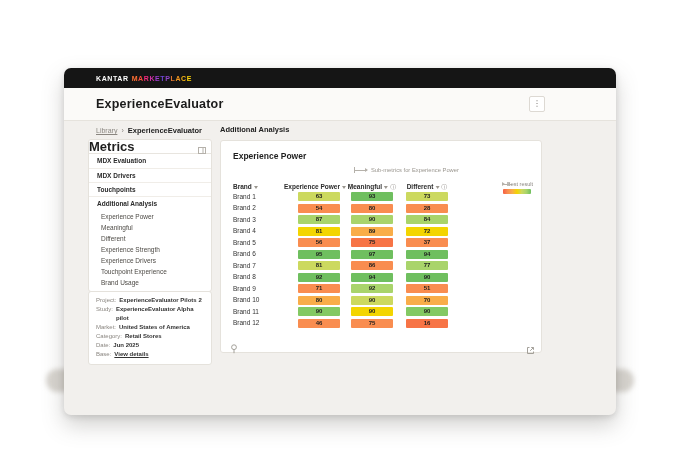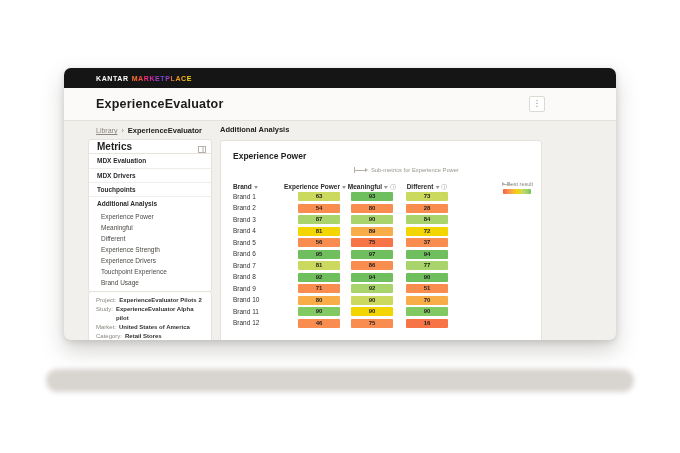--- a/index.html
+++ b/index.html
@@ -2,21 +2,21 @@
 <html><head>
 <meta charset="utf-8">
 <style>
   * { margin:0; padding:0; box-sizing:border-box; }
   html,body { width:680px; height:453px; background:#ffffff; font-family:"Liberation Sans", sans-serif; overflow:hidden; }
   .stage { position:relative; width:680px; height:453px; }
 
   .pedestal { position:absolute; left:46px; top:369px; width:588px; height:23px;
     background:#d8d5d0; border-radius:12px; filter:blur(2.5px); }
 
-  .window { position:absolute; left:64px; top:68px; width:552px; height:272px;
+  .window { position:absolute; left:64px; top:68px; width:552px; height:347px;
     background:#f2f0ed; border-radius:7px; overflow:hidden;
     box-shadow:0 10px 22px rgba(90,85,80,.28), 0 2px 6px rgba(0,0,0,.12); }
 
   .topbar { height:20px; background:#151515; display:flex; align-items:center; padding-left:32px; }
   .logo { display:flex; align-items:baseline; gap:3px; }
   .logo-kantar { color:#ffffff; font-weight:700; font-size:7px; letter-spacing:.6px; }
   .logo-mp { font-weight:700; font-size:7px; letter-spacing:.6px; }
 
   .title-strip { height:33px; background:#fbfaf8; border-bottom:1px solid #e6e3dd; position:relative; }
   .app-title { position:absolute; left:32px; top:0; line-height:33px; font-size:12.5px; font-weight:700; color:#1b1b1b; letter-spacing:.2px; }
@@ -26,21 +26,21 @@
   .content { position:relative; height:256px; }
 
   .crumbs { position:absolute; left:32px; top:5px; font-size:7px; color:#8a8680; display:flex; align-items:baseline; gap:4px; }
   .crumb-link { text-decoration:underline; cursor:pointer; }
   .crumb-current { font-size:7.5px; font-weight:700; color:#222; }
   .section-title { position:absolute; left:156px; top:4px; font-size:7.5px; font-weight:700; color:#222; }
 
   .panel { background:#fff; border:1px solid #e5e2dc; border-radius:3px; }
 
   .sidebar { position:absolute; left:24px; top:18px; width:124px; }
-  .sb-head { position:relative; height:14px; line-height:14px; padding:0 8px; font-size:10px; font-weight:700; color:#1e1e1e; border-bottom:1px solid #e8e5df; }
+  .sb-head { position:relative; height:14px; line-height:14px; padding:0 0; font-size:13px; font-weight:700; color:#1e1e1e; border-bottom:1px solid #e8e5df; }
   .sb-collapse { position:absolute; right:5px; top:3px; cursor:pointer; }
   .sb-item { height:14px; line-height:14px; padding:0 8px; font-size:6.5px; font-weight:700; color:#2b2b2b; border-top:1px solid #f0ede8; cursor:pointer; }
   .sb-item:first-child { border-top:none; }
   .sb-sub { height:11px; line-height:11px; padding:0 8px 0 12px; font-size:6.5px; color:#4d4a45; cursor:pointer; }
   .sb-subwrap { padding:1px 0 3px 0; }
 
   .info-card { position:absolute; left:24px; top:170px; width:124px; padding:4px 7px 5px 7px; }
   .info-row { display:flex; gap:3px; line-height:9px; font-size:6px; }
   .info-label { color:#8a8680; white-space:nowrap; }
   .info-value { color:#333; font-weight:700; }

